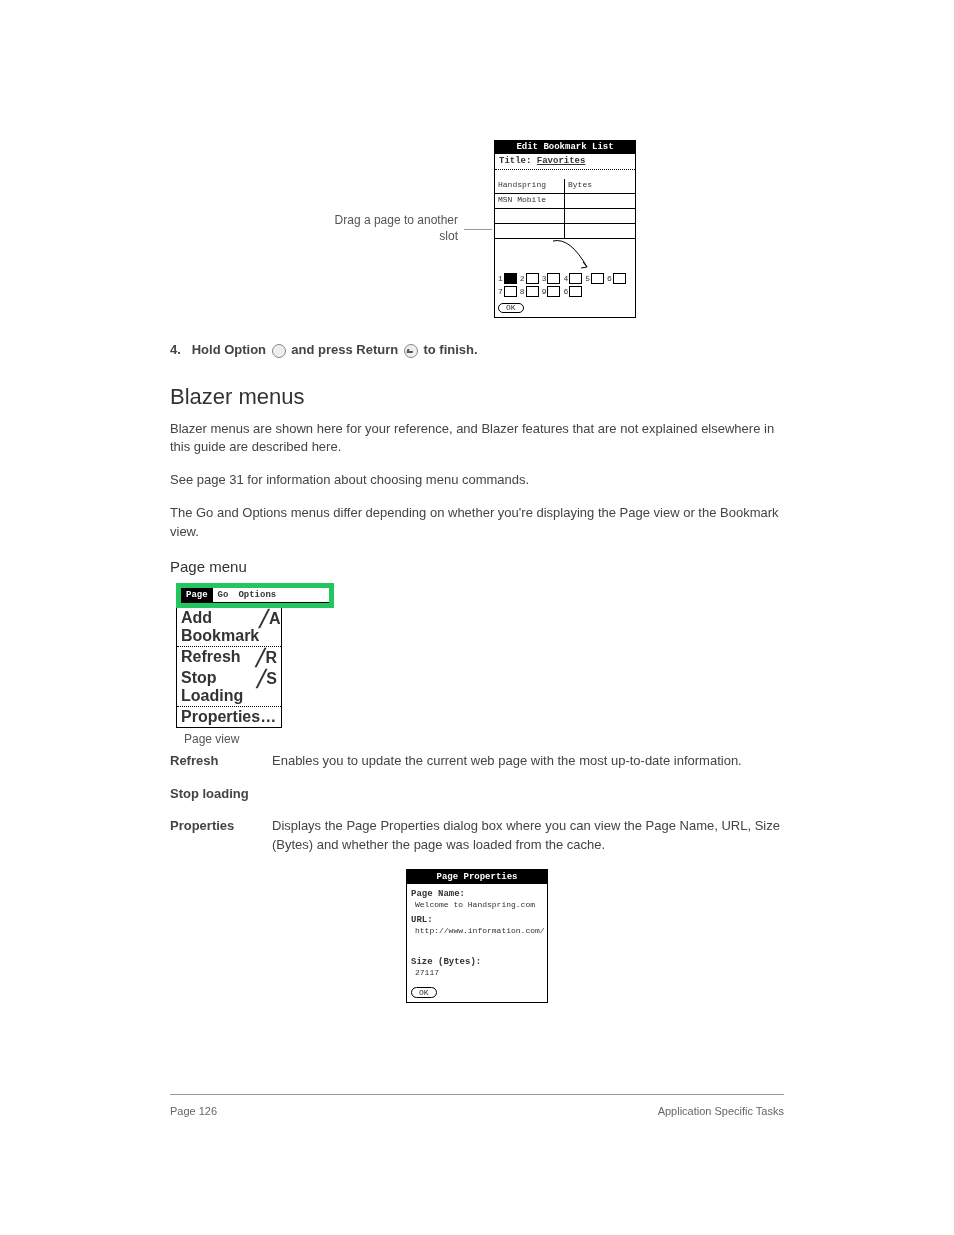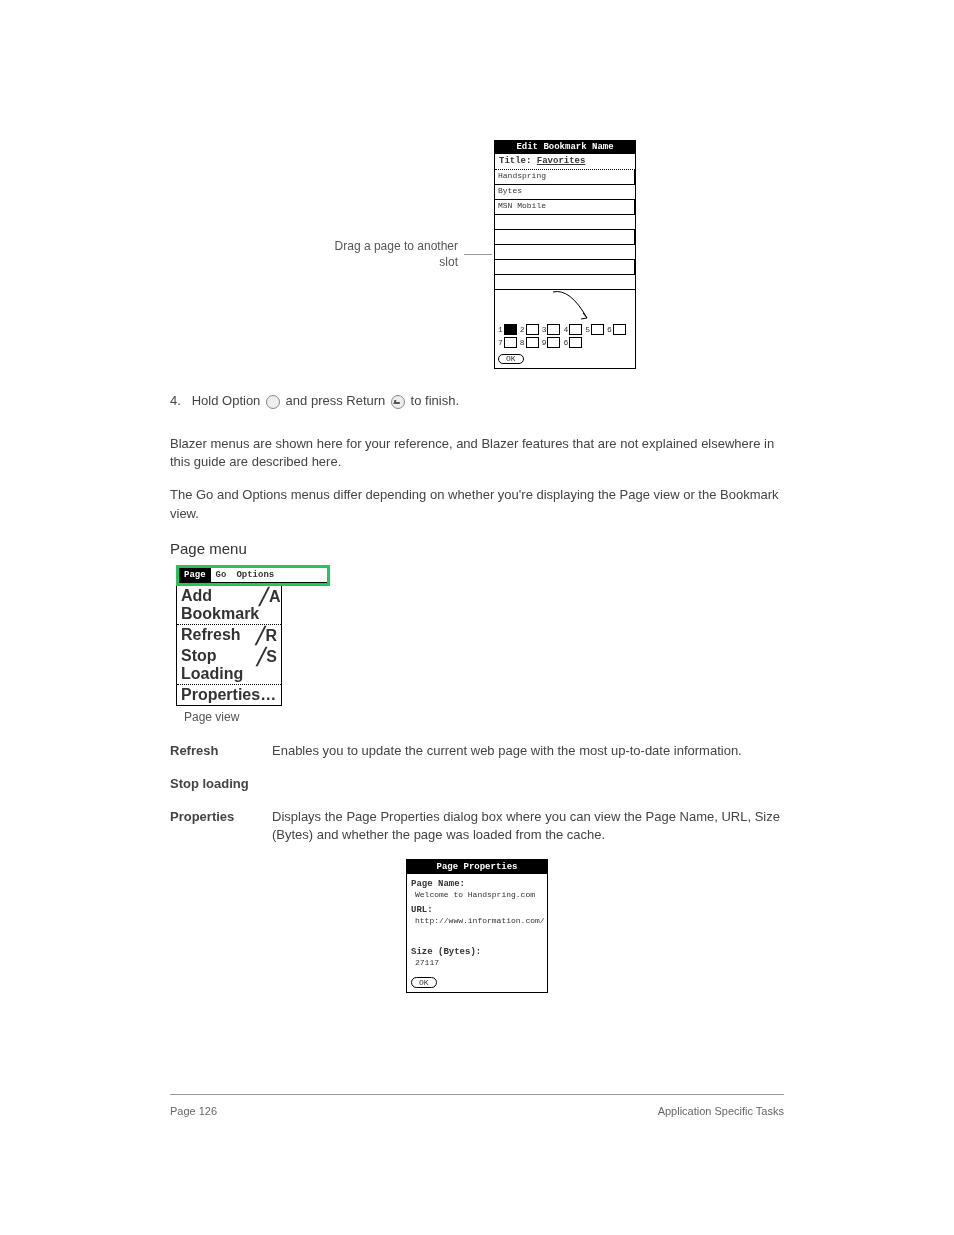--- a/index.html
+++ b/index.html
@@ -54,21 +54,22 @@
   }
   .ebl-sub {
     padding: 3px 4px;
     font-weight: bold;
     border-bottom: 1px dotted #000;
     font-size: 9px;
   }
   .ebl-underline { text-decoration: underline; }
   .ebl-grid {
     display: grid;
-    grid-template-columns: 1fr;
+    grid-template-columns: 1fr 1fr;
+    margin-top: 9px;
   }
   .ebl-cell {
     border-right: 1px solid #000;
     border-bottom: 1px solid #000;
     padding: 2px 3px;
     height: 10px;
     font-size: 8px;
   }
   .ebl-cell:nth-child(2n) { border-right: none; }
   .ebl-arrow {
@@ -98,20 +99,21 @@
     border: 1px solid #000;
     border-radius: 6px;
     display: inline-block;
     padding: 0 7px;
     font-size: 8px;
   }
   .step {
     font-size: 13px;
     color: #444;
     margin: 6px 0 26px 0;
+    font-weight: bold;
   }
   .opt-icon, .ret-icon {
     display: inline-block;
     width: 12px;
     height: 12px;
     border-radius: 50%;
     border: 1px solid #888;
     vertical-align: middle;
     margin: 0 2px;
     position: relative;
@@ -142,21 +144,21 @@
   h3.subsection {
     font-size: 15px;
     font-weight: normal;
     color: #333;
     margin: 16px 0 8px 0;
   }
   
   .menu {
     font-family: "Courier New", monospace;
     font-size: 9px;
-    border: 3px solid #22c55e;
+    border: 5px solid #22c55e;
     width: 148px;
     margin-left: 6px;
   }
   .menu-bar {
     background: #fff;
     border-bottom: 1px solid #000;
     display: flex;
   }
   .menu-bar span {
     padding: 2px 5px;
@@ -174,21 +176,21 @@
   .menu-item {
     display: flex;
     justify-content: space-between;
     padding: 1px 4px;
     font-weight: bold;
   }
   .menu-sep { border-top: 1px dotted #000; }
   .menu-caption {
     font-size: 12px;
     color: #555;
-    margin: 4px 0 18px 14px;
+    margin: 4px 0 6px 14px;
   }
   
   .defs {
     font-size: 13px;
     color: #444;
     line-height: 1.45;
   }
   .def-row {
     display: flex;
     margin-bottom: 14px;
@@ -255,21 +257,21 @@
 </style>
 </head>
 <body>
 
 <div class="page">
 
   <div class="fig-wrap">
     <div class="fig-caption">Drag a page to another slot</div>
     <div class="leader"></div>
     <div class="ebl">
-      <div class="ebl-title">Edit Bookmark Name</div>
+      <div class="ebl-title">Edit Bookmark List</div>
       <div class="ebl-sub">
         <span>Title: </span><span class="ebl-underline">Favorites</span>
       </div>
       <div class="ebl-grid">
         <div class="ebl-cell">Handspring</div>
         <div class="ebl-cell">Bytes</div>
         <div class="ebl-cell">MSN Mobile</div>
         <div class="ebl-cell"></div>
         <div class="ebl-cell"></div>
         <div class="ebl-cell"></div>
@@ -330,21 +332,23 @@
 
   <div class="step">
     <span>4.</span>&nbsp;&nbsp;
     <span>Hold Option</span>
     <span class="opt-icon"></span>
     <span>and press Return</span>
     <span class="ret-icon"></span>
     <span>to finish.</span>
   </div>
 
+  <h2 class="section">Blazer menus</h2>
   <p class="body">Blazer menus are shown here for your reference, and Blazer features that are not explained elsewhere in this guide are described here.</p>
+  <p class="body">See page 31 for information about choosing menu commands.</p>
   <p class="body">The Go and Options menus differ depending on whether you're displaying the Page view or the Bookmark view.</p>
 
   <h3 class="subsection">Page menu</h3>
 
   <div class="menu">
     <div class="menu-bar">
       <span class="active">Page</span>
       <span>Go</span>
       <span>Options</span>
     </div>

